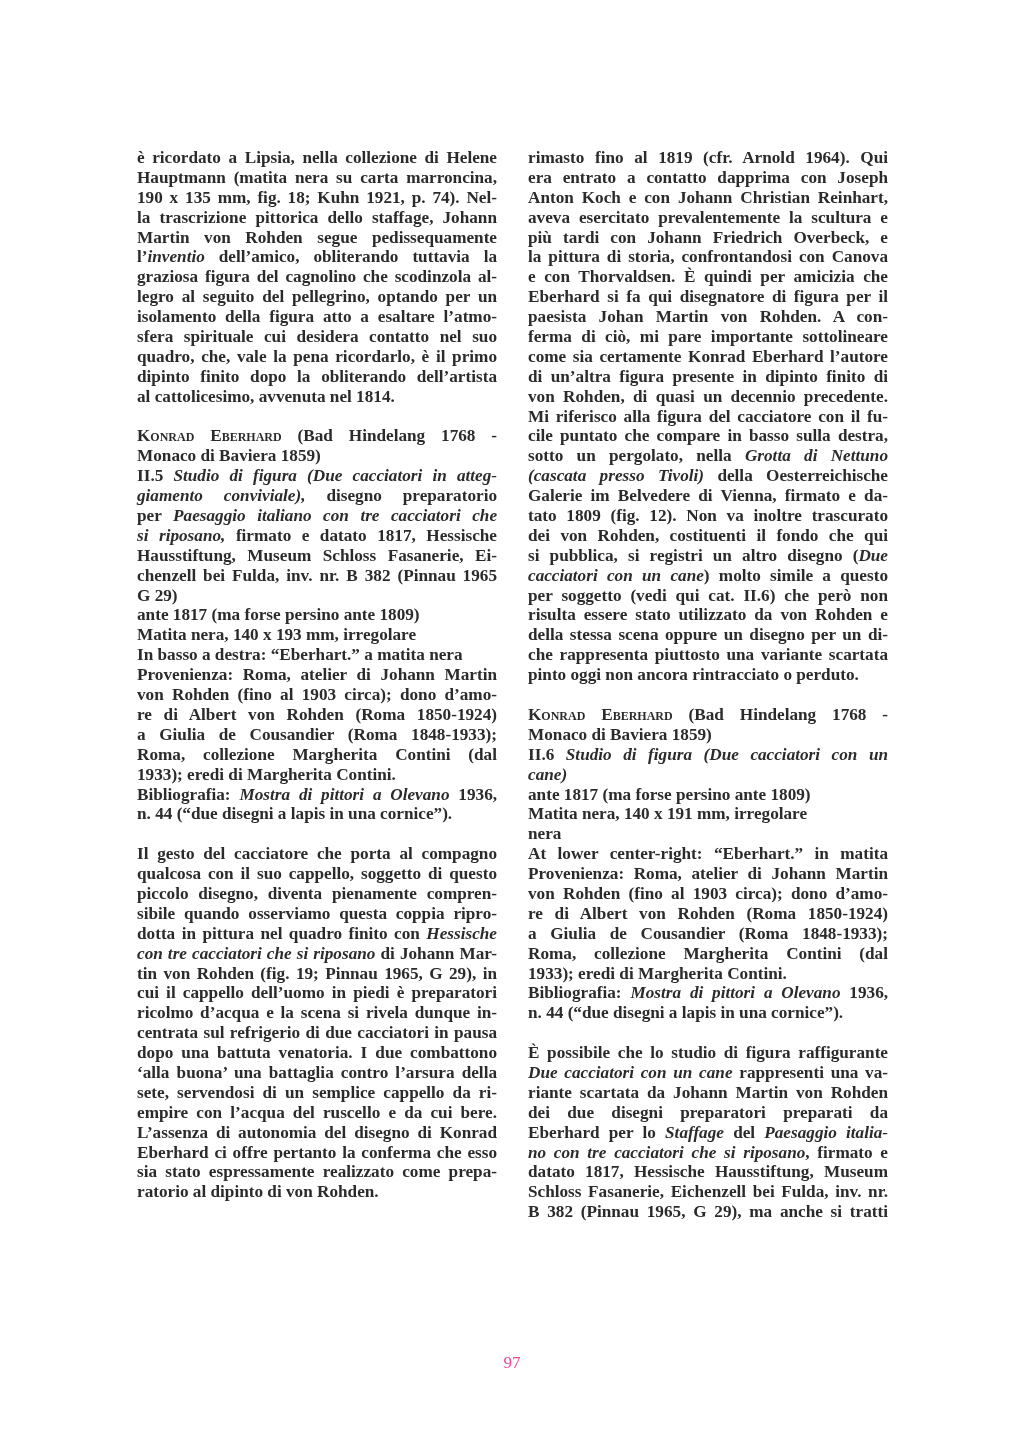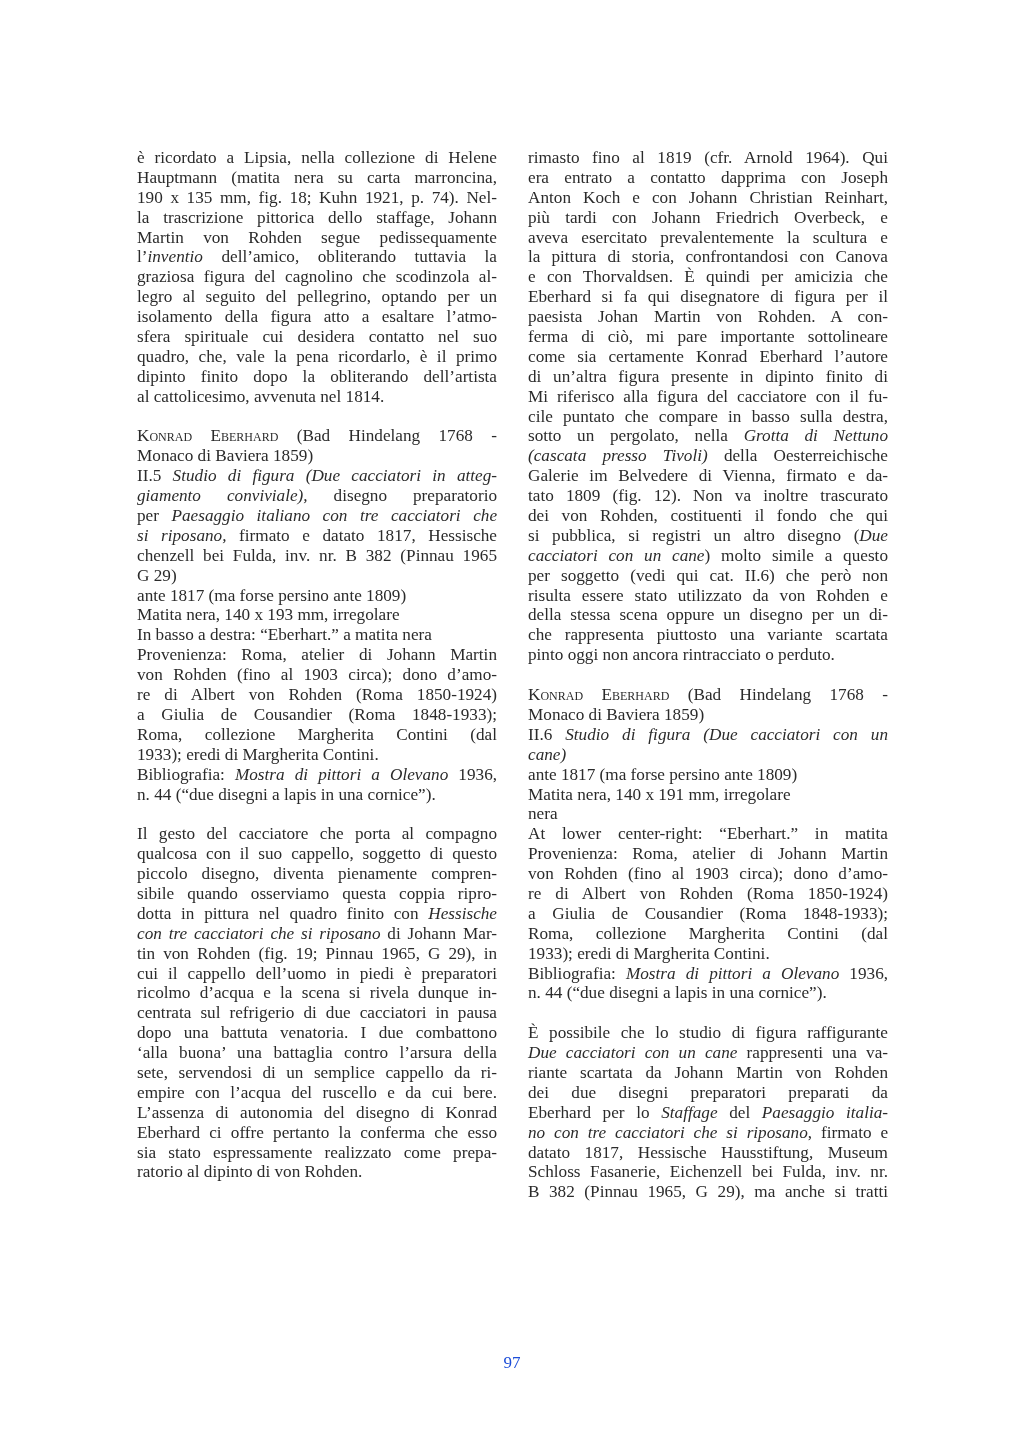--- a/index.html
+++ b/index.html
@@ -10,20 +10,21 @@
       overflow: hidden;
       font-family: "Liberation Serif", "DejaVu Serif", serif;
       color: #2b2b2b;
     }
     .col {
       position: absolute;
       top: 148px;
       width: 360px;
       font-size: 17.2px;
       line-height: 19.9px;
+      font-weight: bold;
     }
     #col-left { left: 137px; }
     #col-right { left: 528px; }
     .ln {
       display: block;
       white-space: nowrap;
       text-align: justify;
       text-align-last: justify;
       height: 19.9px;
       overflow: visible;
@@ -31,21 +32,21 @@
     .ln.last { text-align-last: left; }
     .gap { display: block; height: 19.9px; }
     .sc { font-variant: small-caps; }
     i { font-style: italic; }
     #page-number {
       position: absolute;
       left: 0; width: 1024px;
       top: 1353px;
       text-align: center;
       font-size: 17px;
-      color: #1d4ed8;
+      color: #ec4899;
     }
   </style>
 </head>
 <body>
 
 <div class="col" id="col-left">
 
   <div>
     <span class="ln">è ricordato a Lipsia, nella collezione di Helene</span>
     <span class="ln">Hauptmann (matita nera su carta marroncina,</span>
@@ -64,20 +65,21 @@
 
   <span class="gap"></span>
 
   <div>
     <span class="ln"><span class="sc">Konrad Eberhard</span> <span>(Bad Hindelang 1768 -</span></span>
     <span class="ln last">Monaco di Baviera 1859)</span>
     <span class="ln"><span>II.5</span> <i>Studio di figura (Due cacciatori in atteg-</i></span>
     <span class="ln"><i>giamento conviviale),</i> <span>disegno preparatorio</span></span>
     <span class="ln"><span>per</span> <i>Paesaggio italiano con tre cacciatori che</i></span>
     <span class="ln"><i>si riposano,</i> <span>firmato e datato 1817, Hessische</span></span>
+    <span class="ln">Hausstiftung, Museum Schloss Fasanerie, Ei-</span>
     <span class="ln">chenzell bei Fulda, inv. nr. B 382 (Pinnau 1965</span>
     <span class="ln last">G 29)</span>
     <span class="ln last">ante 1817 (ma forse persino ante 1809)</span>
     <span class="ln last">Matita nera, 140 x 193 mm, irregolare</span>
     <span class="ln last">In basso a destra: “Eberhart.” a matita nera</span>
     <span class="ln">Provenienza: Roma, atelier di Johann Martin</span>
     <span class="ln">von Rohden (fino al 1903 circa); dono d’amo-</span>
     <span class="ln">re di Albert von Rohden (Roma 1850-1924)</span>
     <span class="ln">a Giulia de Cousandier (Roma 1848-1933);</span>
     <span class="ln">Roma, collezione Margherita Contini (dal</span>
@@ -110,29 +112,30 @@
   </div>
 
 </div>
 
 <div class="col" id="col-right">
 
   <div>
     <span class="ln">rimasto fino al 1819 (cfr. Arnold 1964). Qui</span>
     <span class="ln">era entrato a contatto dapprima con Joseph</span>
     <span class="ln">Anton Koch e con Johann Christian Reinhart,</span>
+    <span class="ln">aveva esercitato prevalentemente la scultura e</span>
     <span class="ln">più tardi con Johann Friedrich Overbeck, e</span>
-    <span class="ln">aveva esercitato prevalentemente la scultura e</span>
     <span class="ln">la pittura di storia, confrontandosi con Canova</span>
     <span class="ln">e con Thorvaldsen. È quindi per amicizia che</span>
     <span class="ln">Eberhard si fa qui disegnatore di figura per il</span>
     <span class="ln">paesista Johan Martin von Rohden. A con-</span>
     <span class="ln">ferma di ciò, mi pare importante sottolineare</span>
     <span class="ln">come sia certamente Konrad Eberhard l’autore</span>
     <span class="ln">di un’altra figura presente in dipinto finito di</span>
+    <span class="ln">von Rohden, di quasi un decennio precedente.</span>
     <span class="ln">Mi riferisco alla figura del cacciatore con il fu-</span>
     <span class="ln">cile puntato che compare in basso sulla destra,</span>
     <span class="ln"><span>sotto un pergolato, nella</span> <i>Grotta di Nettuno</i></span>
     <span class="ln"><i>(cascata presso Tivoli)</i> <span>della Oesterreichische</span></span>
     <span class="ln">Galerie im Belvedere di Vienna, firmato e da-</span>
     <span class="ln">tato 1809 (fig. 12). Non va inoltre trascurato</span>
     <span class="ln">dei von Rohden, costituenti il fondo che qui</span>
     <span class="ln"><span>si pubblica, si registri un altro disegno (</span><i>Due</i></span>
     <span class="ln"><i>cacciatori con un cane</i><span>) molto simile a questo</span></span>
     <span class="ln">per soggetto (vedi qui cat. II.6) che però non</span>

